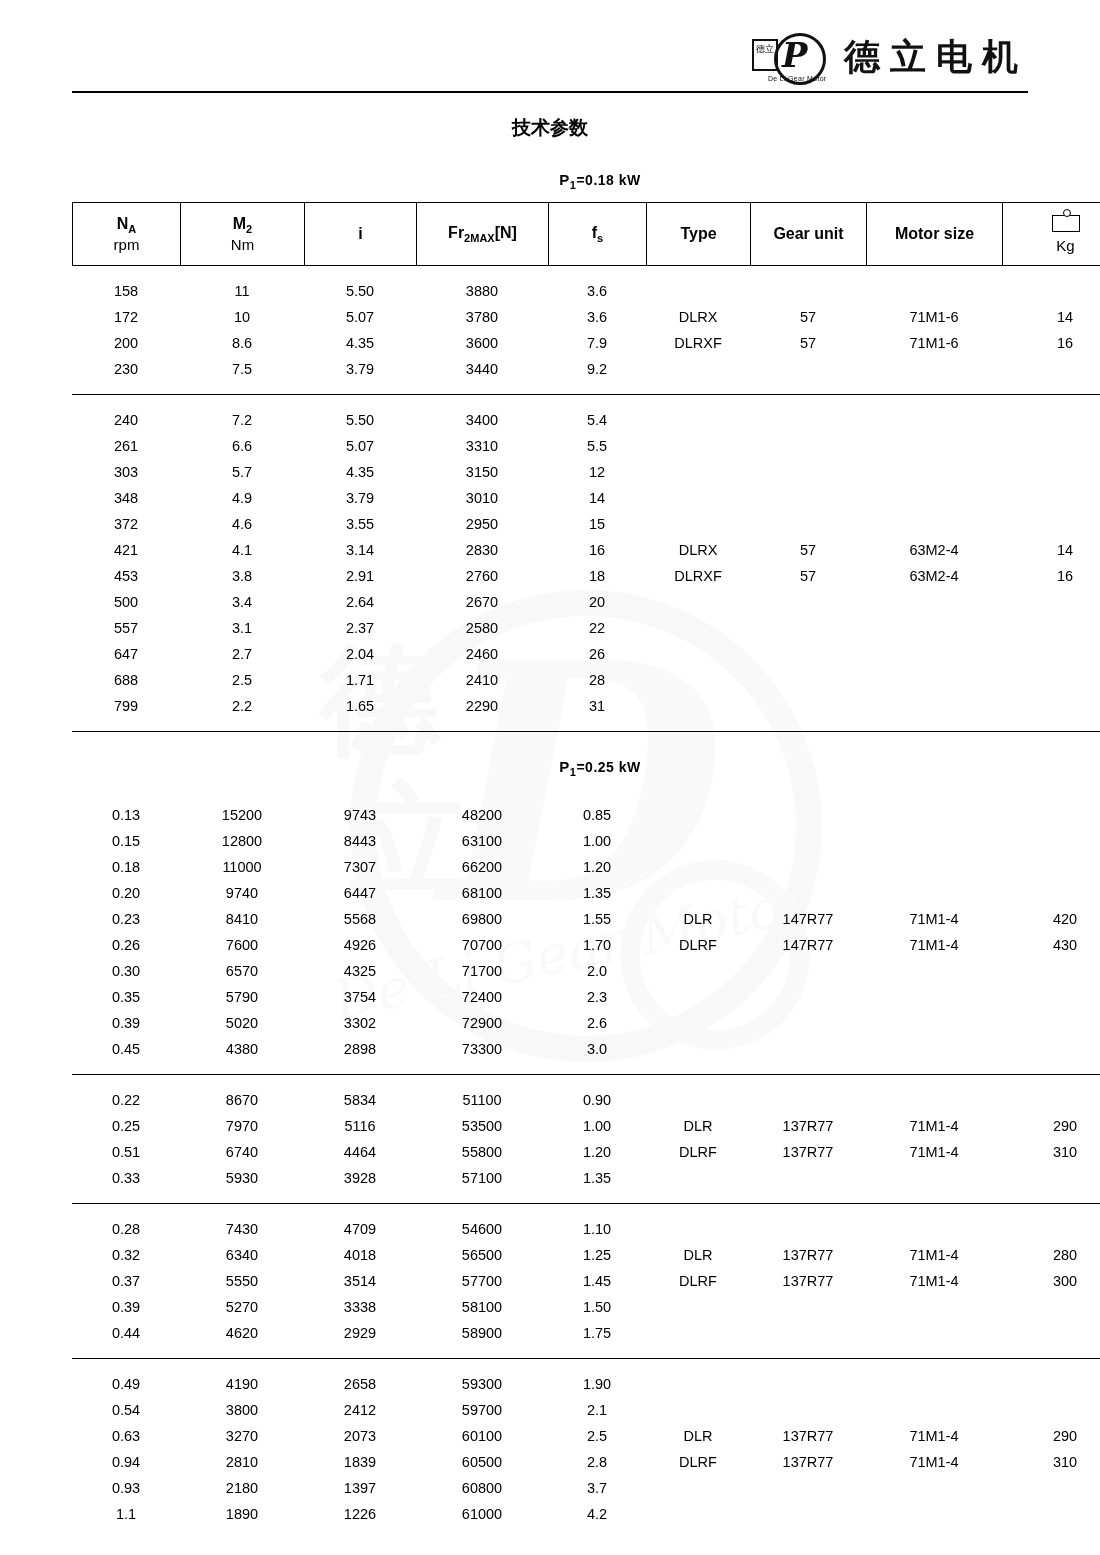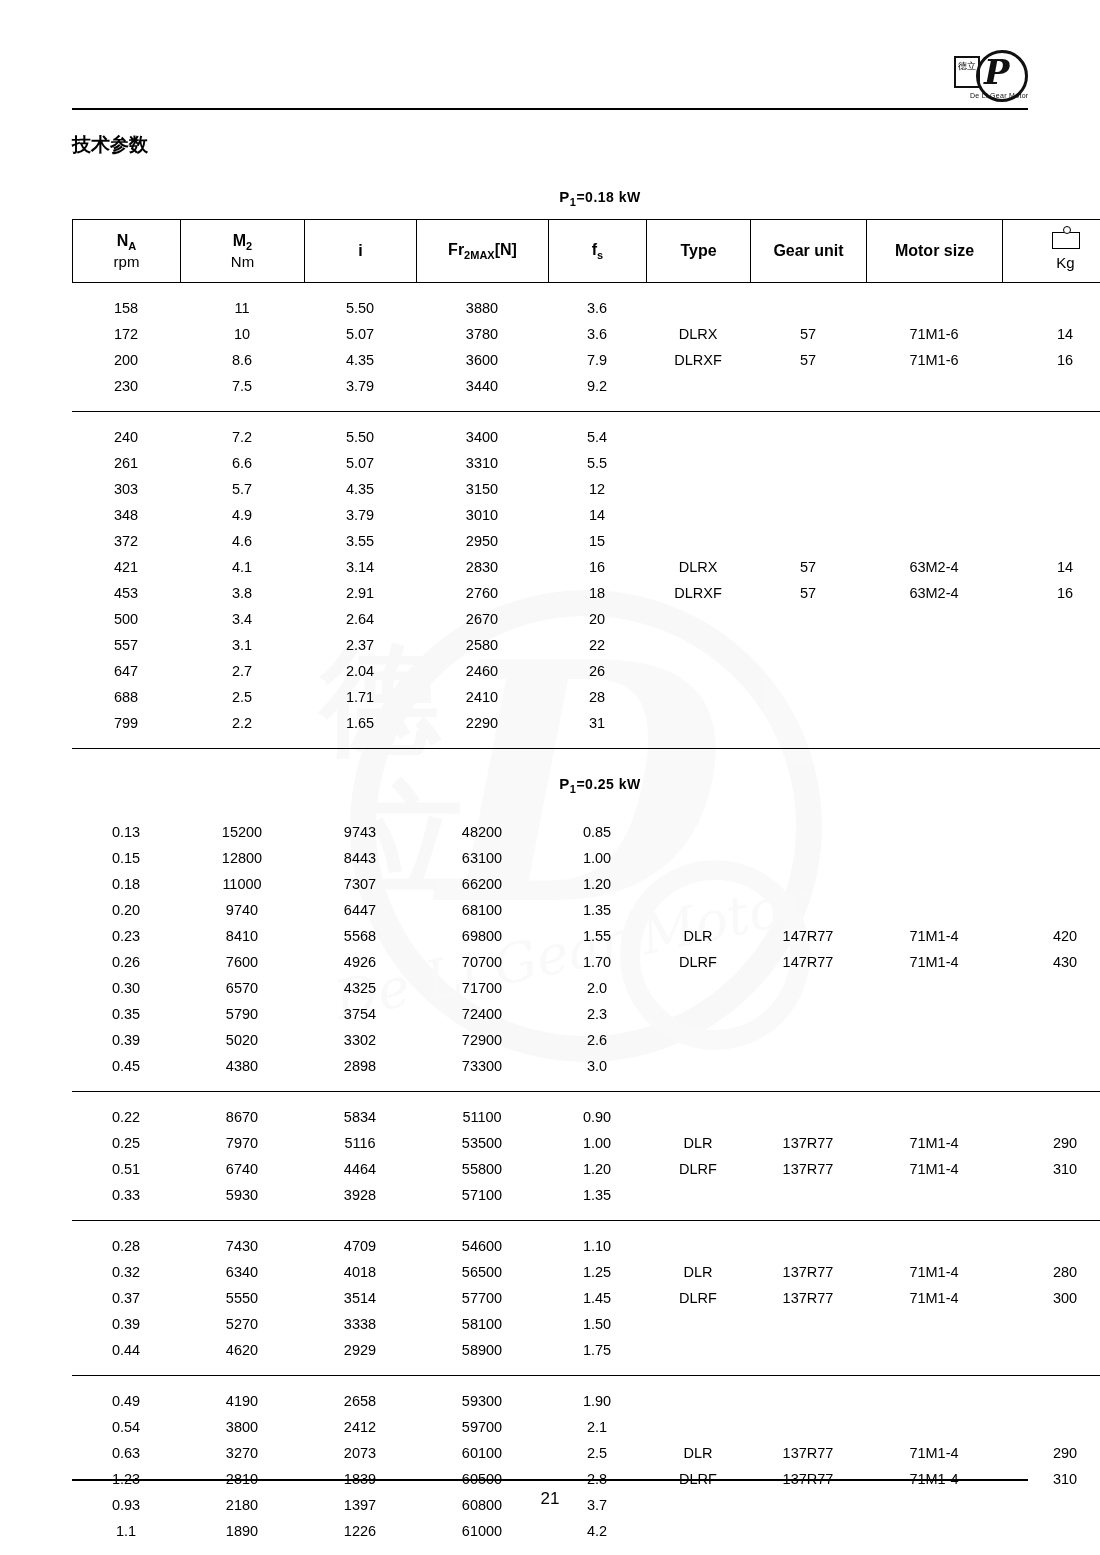--- a/index.html
+++ b/index.html
@@ -74,21 +74,21 @@
     height: 1555px;
     box-sizing: border-box;
     padding: 0 72px;
   }
 
   
   .brand-row {
     display: flex;
     justify-content: flex-end;
     align-items: center;
-    padding-top: 48px;
+    padding-top: 31px;
     gap: 18px;
   }
   .logo-mark {
     width: 74px; height: 52px;
     position: relative;
   }
   .logo-mark .lm-circle {
     position: absolute;
     left: 22px; top: 2px;
     width: 46px; height: 46px;
@@ -135,20 +135,21 @@
     margin-top: 8px;
   }
 
   
   .title-row {
     display: flex;
     align-items: baseline;
     margin-top: 22px;
     position: relative;
     height: 30px;
+    justify-content: center;
   }
   .title-cn {
     font-family: "DejaVu Serif", serif;
     font-size: 19px;
     font-weight: bold;
   }
   .title-en {
     position: absolute;
     left: 0; right: 0;
     text-align: center;
@@ -258,20 +259,21 @@
 
 <div class="page">
 
   <div class="brand-row">
     <div class="logo-mark">
       <div class="lm-sq">德立</div>
       <div class="lm-circle"></div>
       <div class="lm-p">P</div>
       <div class="lm-sub">De Li Gear Motor</div>
     </div>
+    <div class="brand-cn">德立电机</div>
   </div>
   <div class="rule-top"></div>
 
   <div class="title-row">
     <div class="title-cn">技术参数</div>
   </div>
 
   <div id="table-host">
       <table class="tbl">
         <colgroup>
@@ -839,21 +841,21 @@
             <td>3270</td>
             <td>2073</td>
             <td>60100</td>
             <td>2.5</td>
             <td class="vline">DLR</td>
             <td>137R77</td>
             <td>71M1-4</td>
             <td>290</td>
           </tr>
           <tr class="data-row">
-            <td>1.23</td>
+            <td>0.94</td>
             <td>2810</td>
             <td>1839</td>
             <td>60500</td>
             <td>2.8</td>
             <td class="vline">DLRF</td>
             <td>137R77</td>
             <td>71M1-4</td>
             <td>310</td>
           </tr>
           <tr class="data-row">
@@ -879,16 +881,13 @@
             <td></td>
           </tr>
           <tr class="spacer-row">
             <td colspan="5"></td>
             <td class="vline" colspan="4"></td>
           </tr>
         </tbody>
       </table>
     </div>
 
-  <div class="footer">
-    <span>21</span>
-  </div>
 </div>
 
 </body></html>

